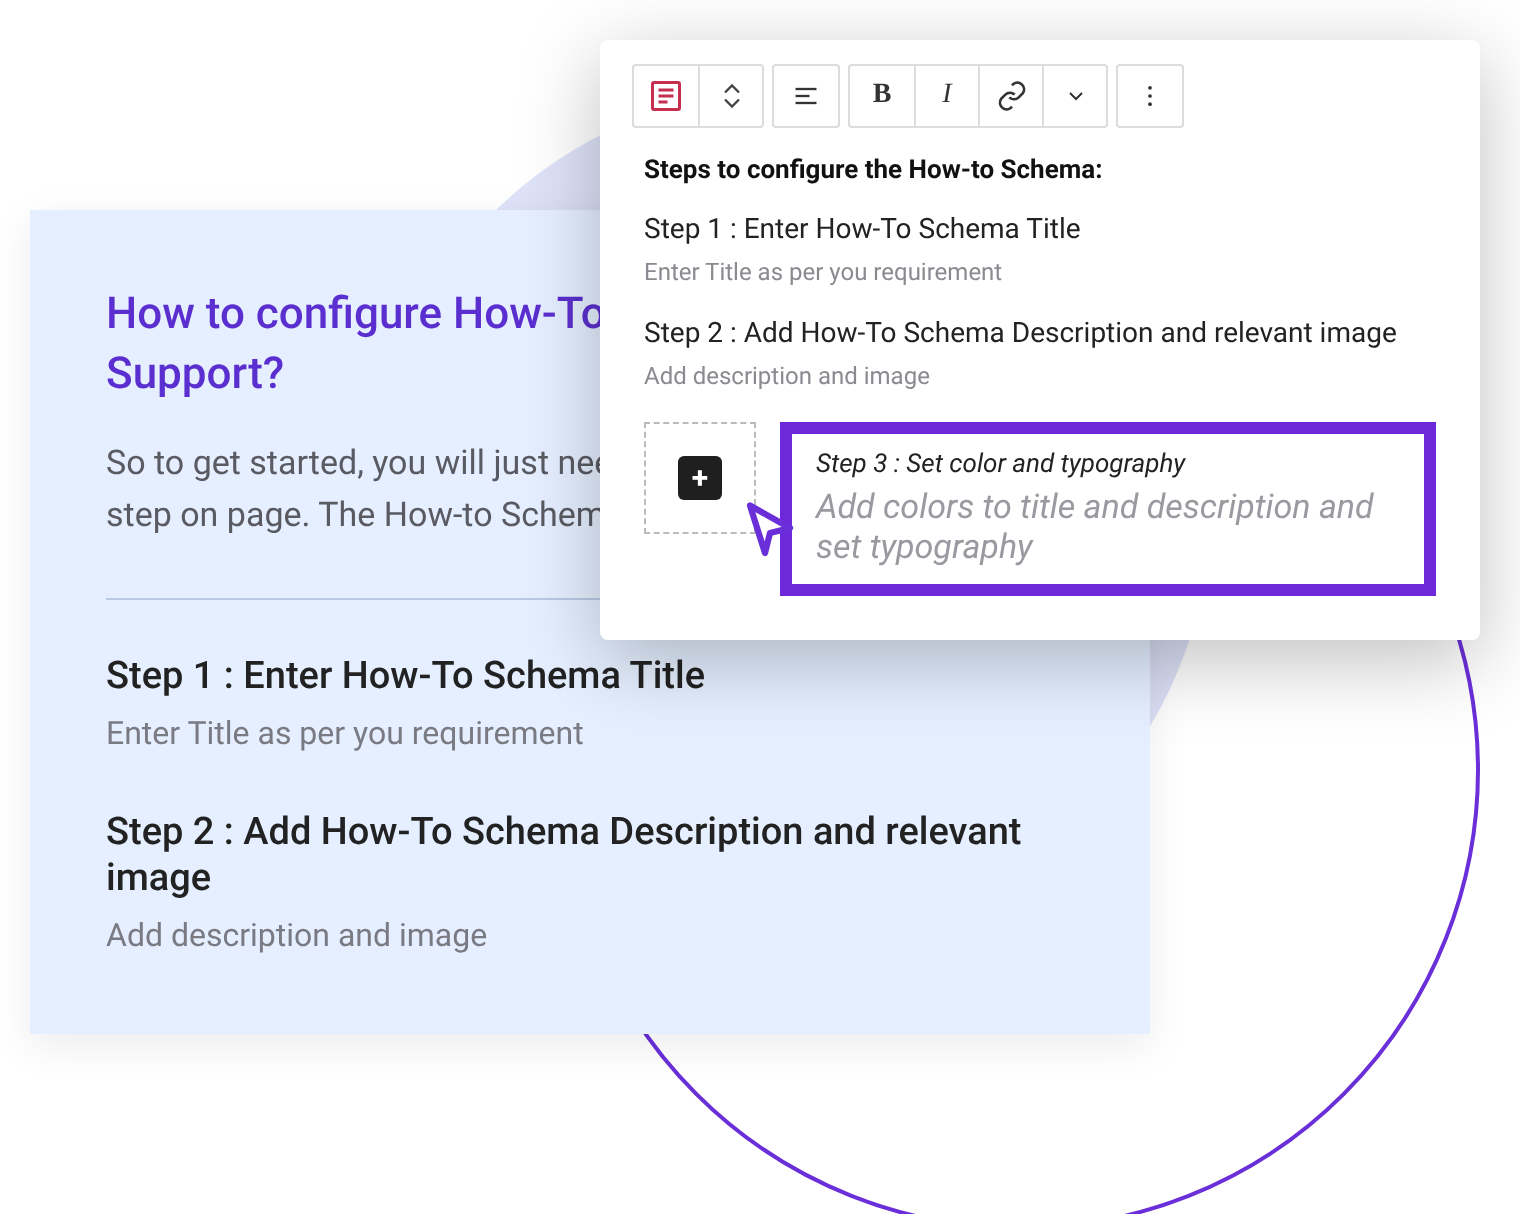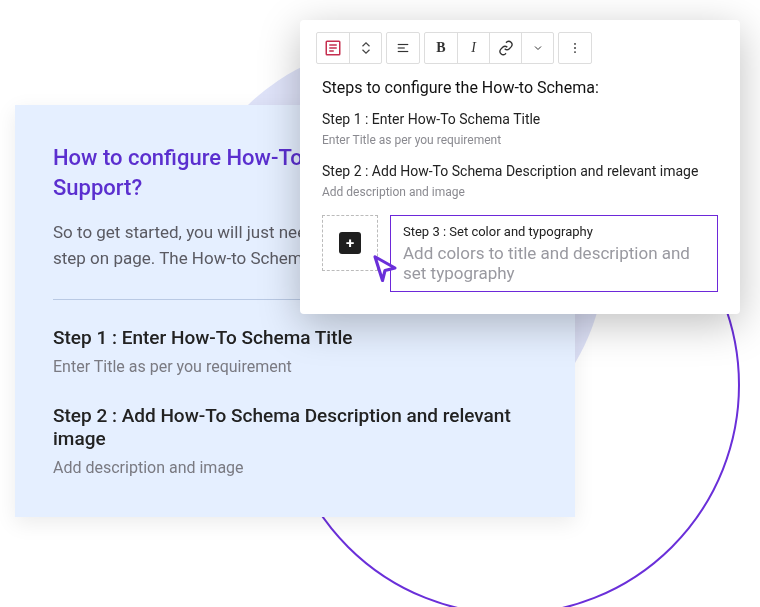--- a/index.html
+++ b/index.html
@@ -100,22 +100,22 @@
     align-items: center;
     justify-content: center;
     cursor: pointer;
     color: #333;
     font-size: 14px;
   }
   .tb-btn + .tb-btn { border-left: 1px solid #ddd; }
   .tb-btn.accent svg { stroke: #c52e4f; }
   .editor-body { padding: 4px 22px 6px 22px; }
   .ed-heading {
-    font-size: 16px;
-    font-weight: 400;
+    font-size: 13px;
+    font-weight: 700;
     color: #111;
     margin-bottom: 14px;
   }
   .ed-step-title {
     font-size: 14px;
     color: #222;
     margin-bottom: 6px;
   }
   .ed-step-desc {
     font-size: 12px;
@@ -145,22 +145,23 @@
     color: #fff;
     display: flex;
     align-items: center;
     justify-content: center;
     border-radius: 3px;
     font-size: 15px;
     font-weight: 700;
   }
   .step3-box {
     flex: 1;
-    border: 1px solid #6d28d9;
+    border: 6px solid #6d28d9;
     padding: 8px 12px;
+    font-style: italic;
   }
   .step3-title {
     font-size: 13px;
     color: #222;
     margin-bottom: 4px;
   }
   .step3-desc {
     font-size: 17px;
     color: #9999a0;
   }

